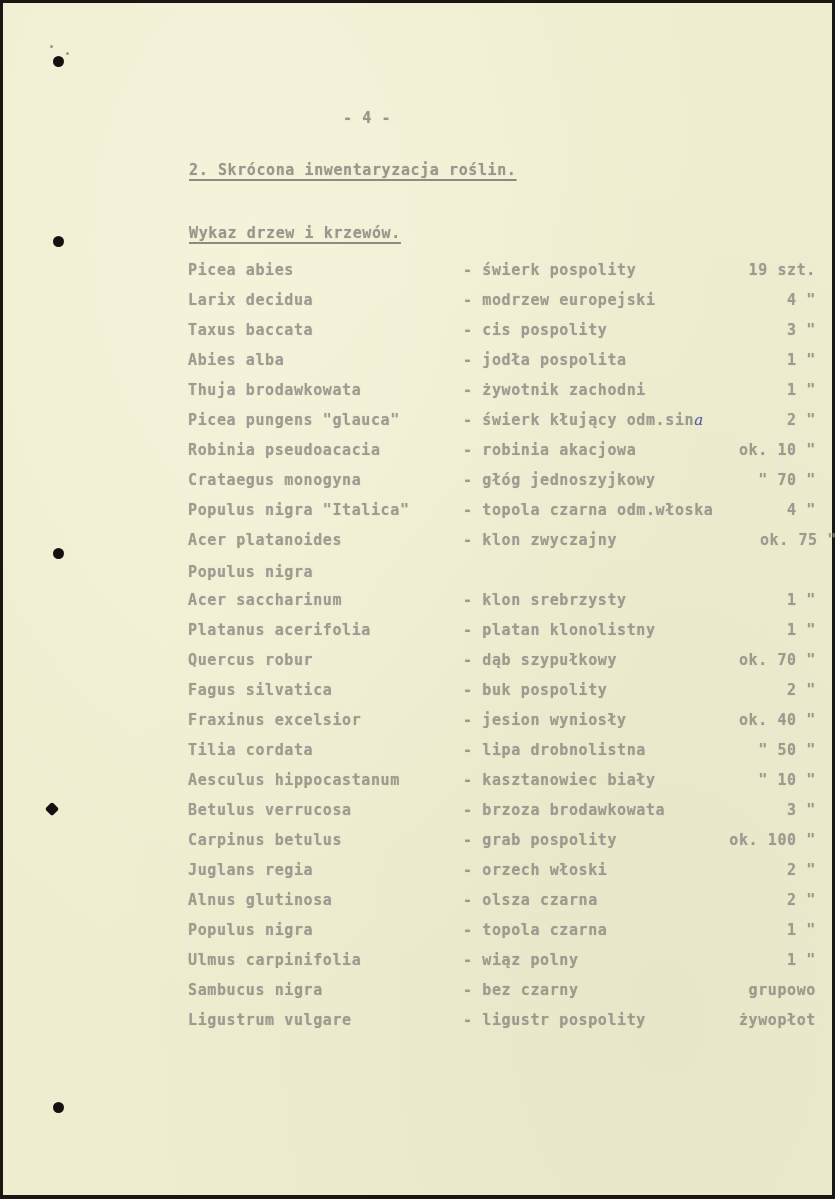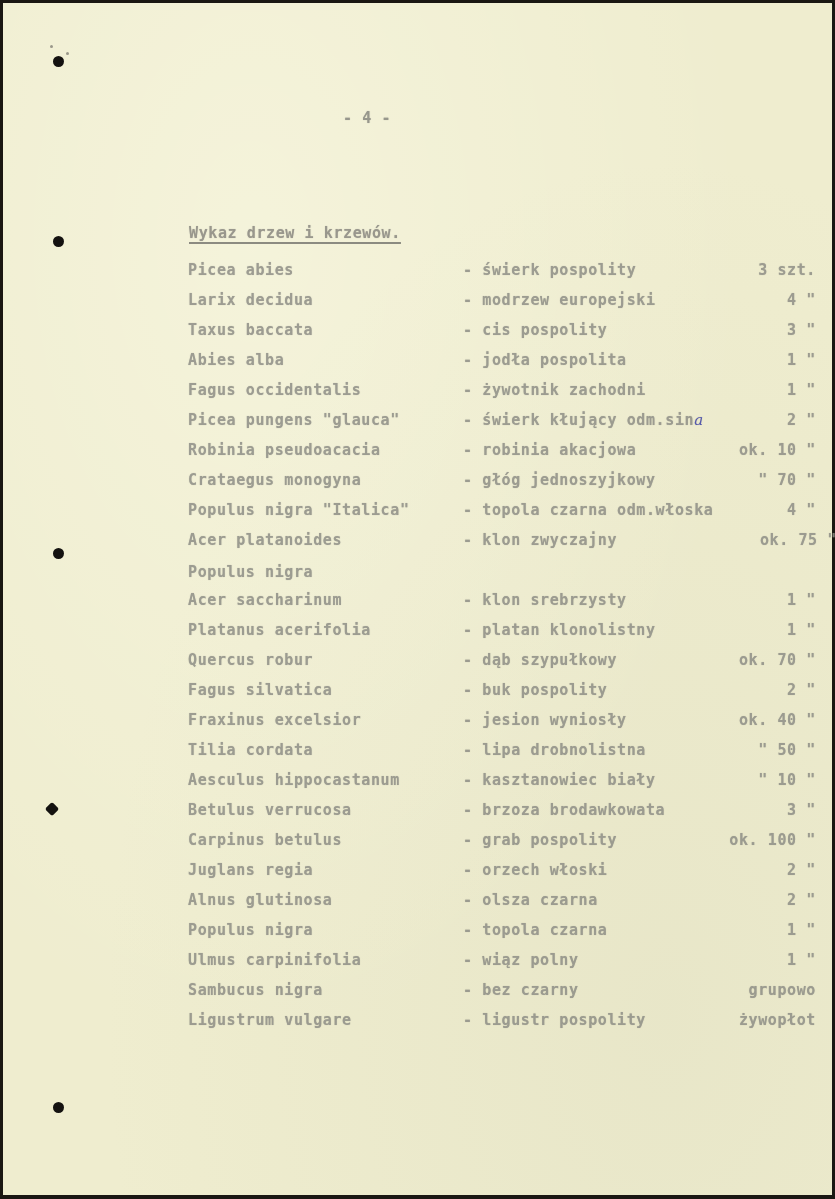--- a/index.html
+++ b/index.html
@@ -45,45 +45,46 @@
 
   <div class="hole" style="left:50px; top:53px;"></div>
   <div class="hole" style="left:50px; top:233px;"></div>
   <div class="hole" style="left:50px; top:545px;"></div>
   <div class="hole diamond" style="left:44px; top:801px;"></div>
   <div class="hole" style="left:50px; top:1099px;"></div>
   <div class="speck" style="left:47px; top:42px;"></div>
   <div class="speck" style="left:63px; top:49px;"></div>
 
   <div class="typed pagenum" style="left:340px; top:106px;">- 4 -</div>
+  <div class="typed heading underline" style="left:186px; top:158px;">2. Skrócona inwentaryzacja roślin.</div>
   <div class="typed heading underline" style="left:186px; top:221px;">Wykaz drzew i krzewów.</div>
 
   <div id="species-list">
       <div class="row" style="top: 258px;">
         <span class="typed latin">Picea abies</span>
         <span class="typed polish"><span>- świerk pospolity</span></span>
-        <span class="typed count">3 szt.</span>
+        <span class="typed count">19 szt.</span>
       </div>
       <div class="row" style="top: 288px;">
         <span class="typed latin">Larix decidua</span>
         <span class="typed polish"><span>- modrzew europejski</span></span>
         <span class="typed count">4 "</span>
       </div>
       <div class="row" style="top: 318px;">
         <span class="typed latin">Taxus baccata</span>
         <span class="typed polish"><span>- cis pospolity</span></span>
         <span class="typed count">3 "</span>
       </div>
       <div class="row" style="top: 348px;">
         <span class="typed latin">Abies alba</span>
         <span class="typed polish"><span>- jodła pospolita</span></span>
         <span class="typed count">1 "</span>
       </div>
       <div class="row" style="top: 378px;">
-        <span class="typed latin">Fagus occidentalis</span>
+        <span class="typed latin">Thuja brodawkowata</span>
         <span class="typed polish"><span>- żywotnik zachodni</span></span>
         <span class="typed count">1 "</span>
       </div>
       <div class="row" style="top: 408px;">
         <span class="typed latin">Picea pungens "glauca"</span>
         <span class="typed polish"><span>- świerk kłujący odm.sin</span><span class="hand">a</span></span>
         <span class="typed count">2 "</span>
       </div>
       <div class="row" style="top: 438px;">
         <span class="typed latin">Robinia pseudoacacia</span>

